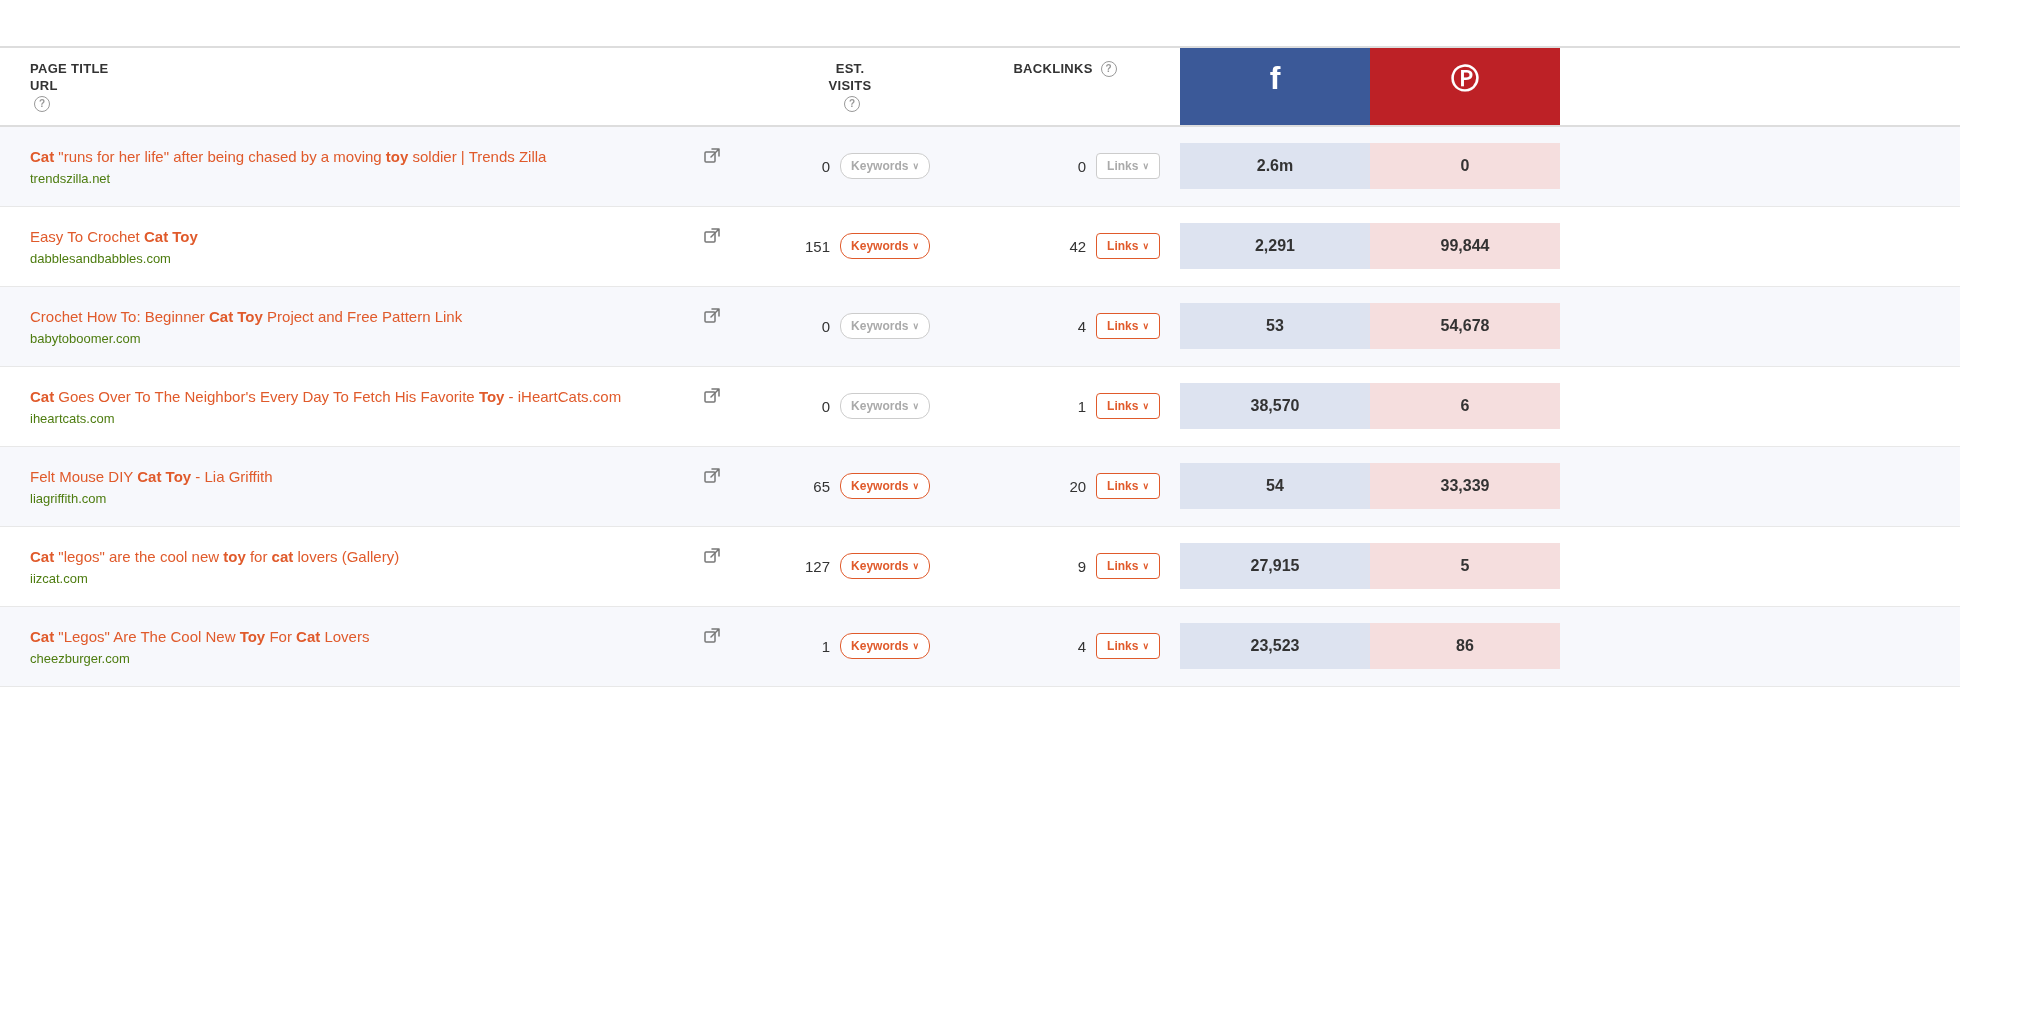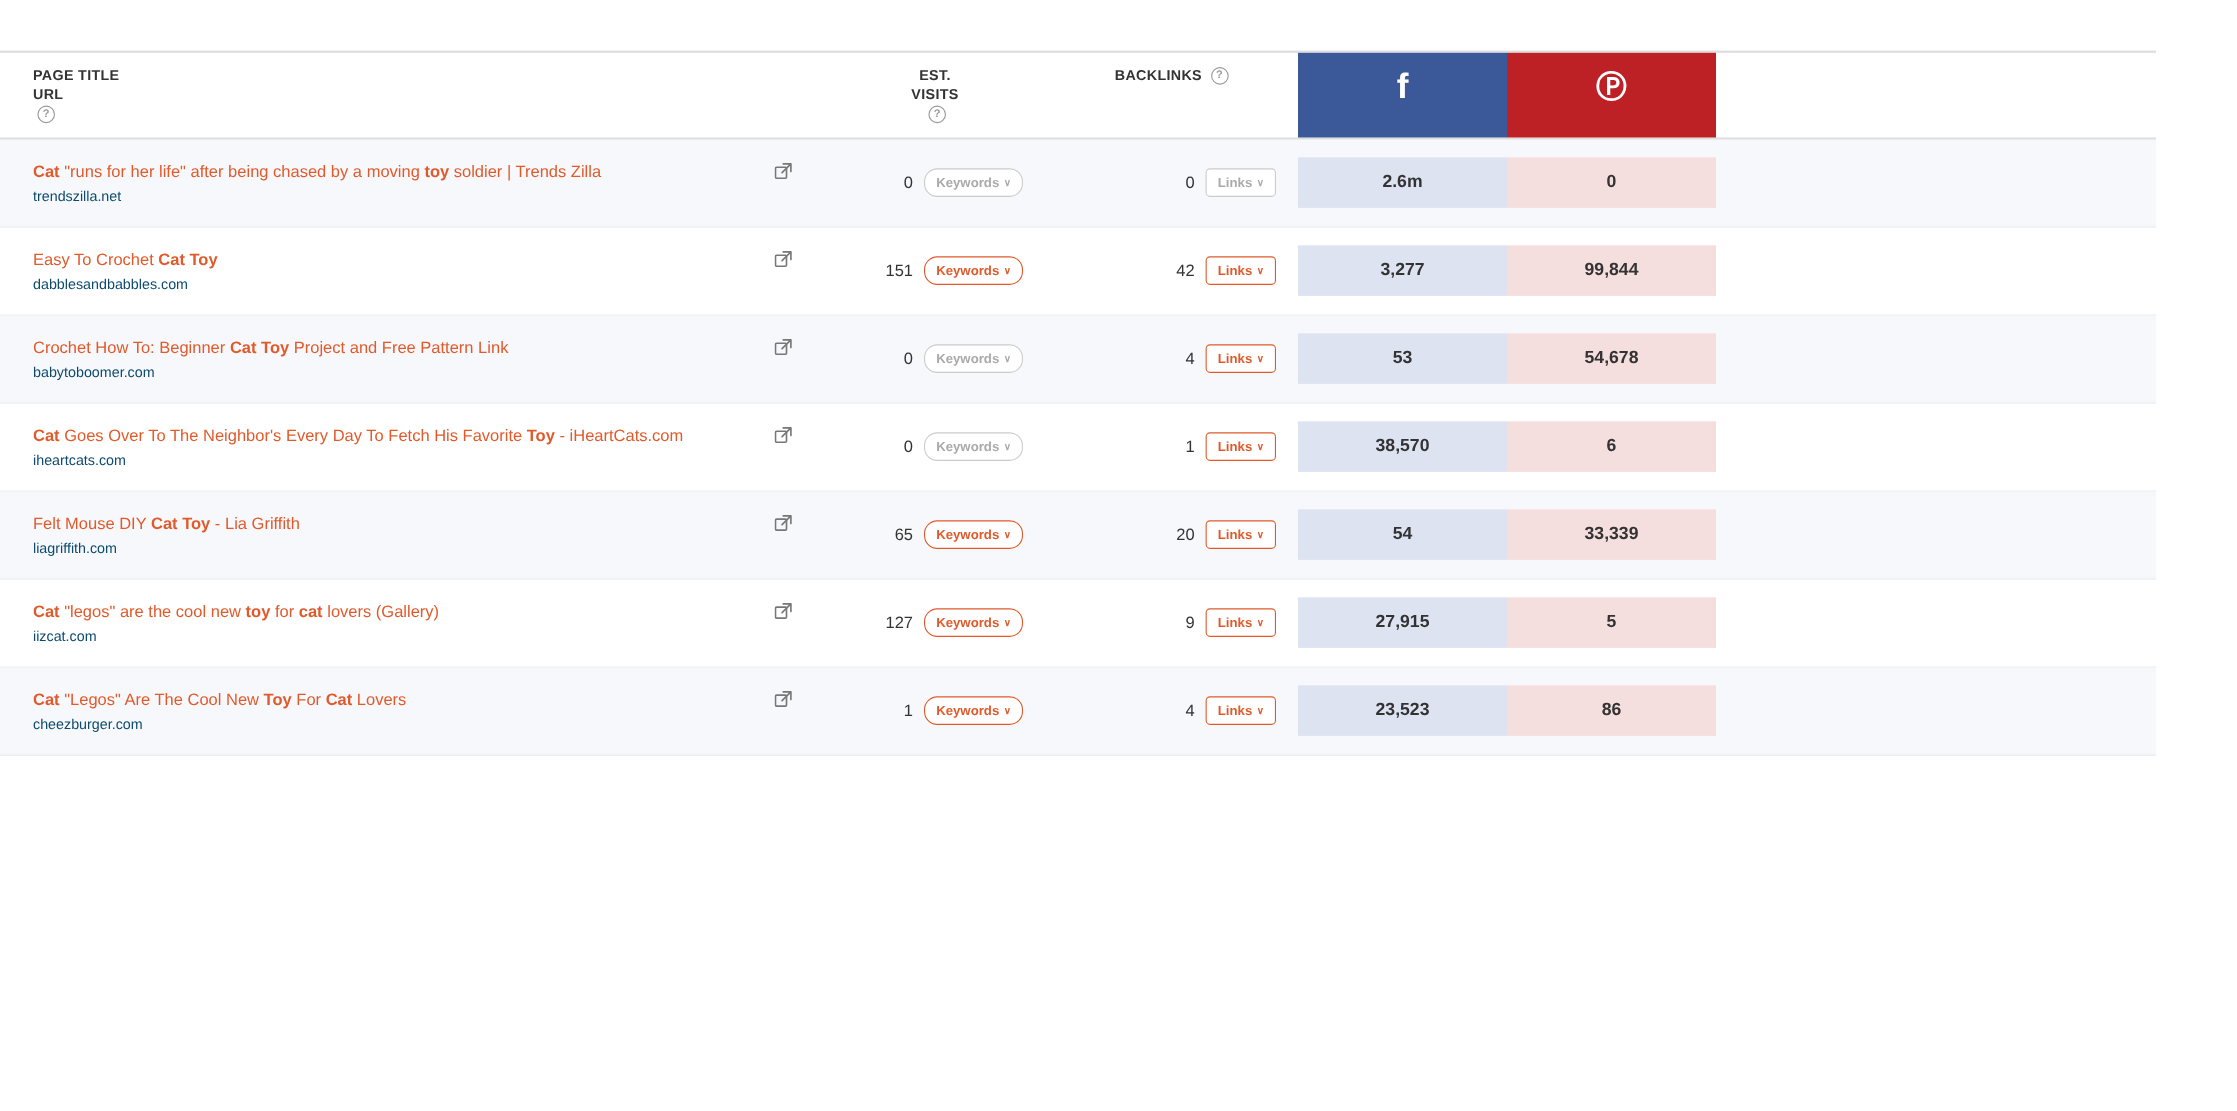--- a/index.html
+++ b/index.html
@@ -143,21 +143,21 @@
       text-decoration: none;
       font-size: 15px;
       line-height: 1.4;
     }
     .page-title-link .bold-keyword {
       font-weight: 900;
       color: #e05a2b;
     }
     .page-url {
       font-size: 13px;
-      color: #0c4a6e;
+      color: #4d7c0f;
       margin-top: 4px;
     }
     .page-title-row {
       display: flex;
       align-items: flex-start;
       justify-content: space-between;
     }
     .external-icon {
       flex-shrink: 0;
       margin-left: 8px;
@@ -284,21 +284,21 @@
           <div class="page-url">dabblesandbabbles.com</div>
         </div>
         <div class="row-visits">
           <span class="visits-count">151</span>
           <button class="btn-keywords">Keywords <span class="chevron">∨</span></button>
         </div>
         <div class="row-backlinks">
           <span class="backlinks-count">42</span>
           <button class="btn-links">Links <span class="chevron">∨</span></button>
         </div>
-        <div class="row-facebook">3,277</div>
+        <div class="row-facebook">2,291</div>
         <div class="row-pinterest">99,844</div>
       </div>
       <div class="table-row">
         <div class="row-page">
           <div class="page-title-row">
             <a class="page-title-link" href="#">Crochet How To: Beginner <span class="bold-keyword">Cat Toy</span> Project and Free Pattern Link</a>
             <span class="external-icon" style="font-size: 14px;"><svg width="16" height="16" viewBox="0 0 16 16" fill="none" xmlns="http://www.w3.org/2000/svg">
                 <rect x="1" y="4" width="10" height="10" rx="1" stroke="#777" stroke-width="1.5" fill="none"></rect>
                 <path d="M8 1H15M15 1V8M15 1L7 9" stroke="#777" stroke-width="1.5" stroke-linecap="round" stroke-linejoin="round"></path>
               </svg></span>

